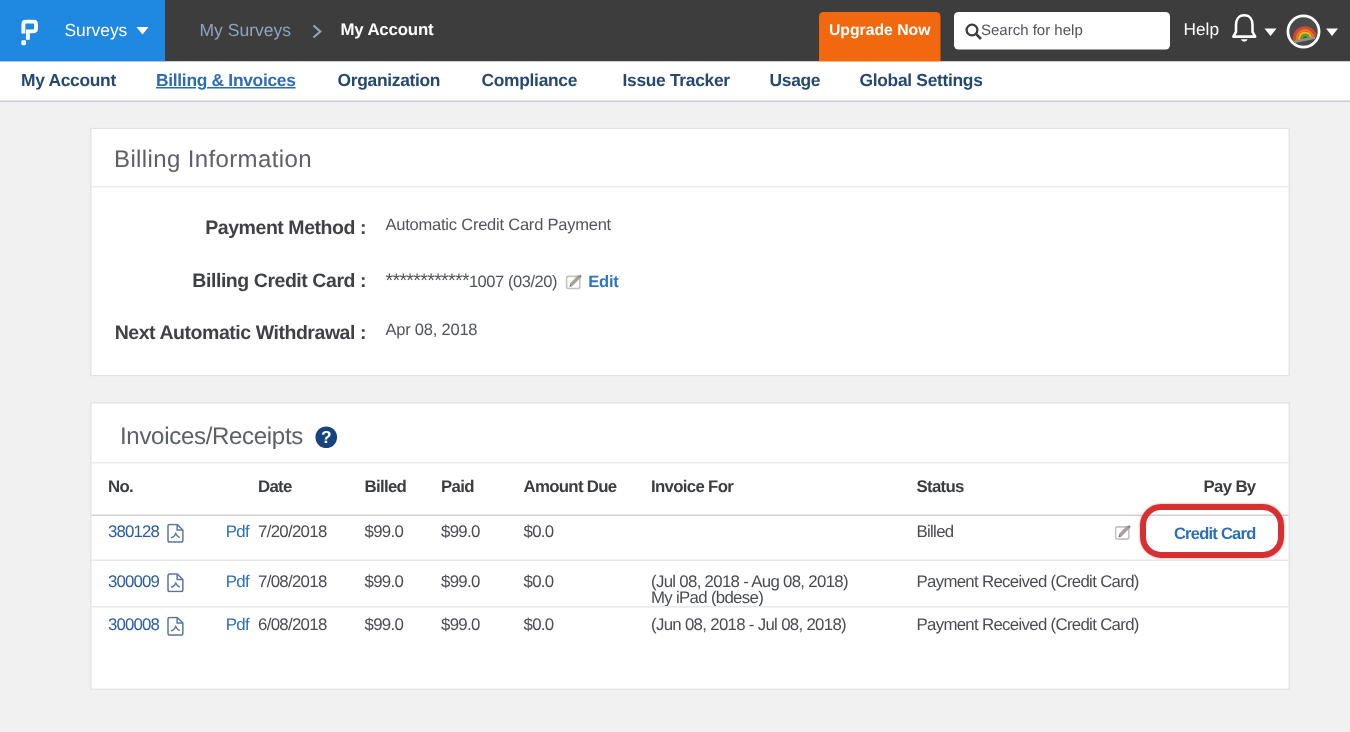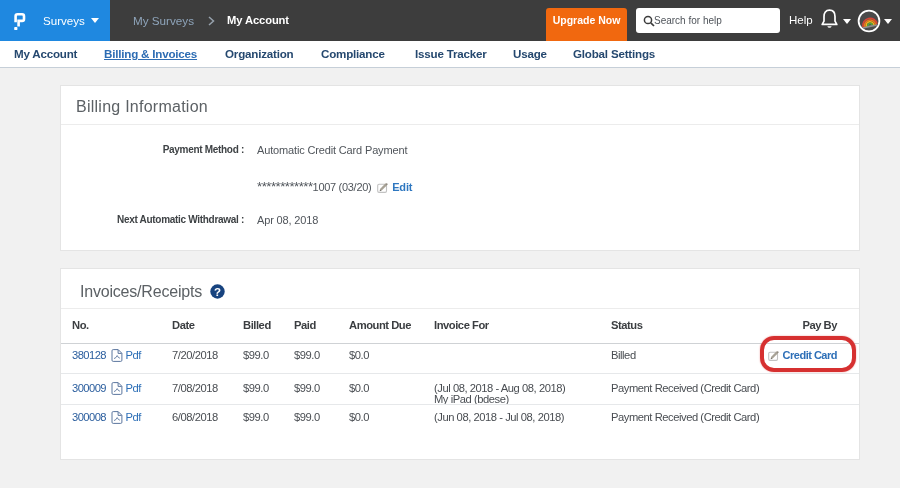--- a/index.html
+++ b/index.html
@@ -21,28 +21,28 @@
 
 .nav { position:absolute; left:0; top:41px; width:900px; height:27px; background:#fff; border-bottom:1px solid #c6cfd8; }
 .nav span { position:absolute; top:0; line-height:26px; font-size:11.6px; font-weight:bold; letter-spacing:-0.2px; color:#25486f; }
 .nav .active { color:#2d6cb3; text-decoration:underline; }
 
 
 .card { position:absolute; left:60px; width:800px; background:#fff; border:1px solid #e4e4e4; }
 .card h2 { position:absolute; font-size:16px; font-weight:normal; color:#5c6165; }
 .hline { position:absolute; left:0; width:798px; height:1px; background:#ececec; }
 
-.lbl { position:absolute; left:0; width:183px; text-align:right; font-size:10px; font-weight:bold; color:#3e4245; letter-spacing:-0.3px; }
+.lbl { position:absolute; left:0; width:183px; text-align:right; font-size:13px; font-weight:bold; color:#3e4245; letter-spacing:-0.3px; }
 .val { position:absolute; left:196px; font-size:11px; color:#50555b; letter-spacing:-0.15px; white-space:nowrap; }
 .link { color:#2e77c0; font-weight:bold; }
 
 
 .th { position:absolute; font-size:11.2px; font-weight:bold; color:#3b3e41; letter-spacing:-0.45px; white-space:nowrap; }
 .td { position:absolute; font-size:11.2px; color:#494d52; letter-spacing:-0.45px; white-space:nowrap; }
-.blue { color:#2d6fb7; }
+.blue { color:#2d6fb7;margin-left:25px; }
 .num { color:#2b5e9e; letter-spacing:-0.55px; }
 .rline { position:absolute; left:0; width:798px; height:1px; background:#e6e8ea; }
 
 .redoval { position:absolute; left:760px; top:336px; width:96px; height:36px; border:4px solid #d63030; border-radius:14px; box-shadow:0 0 1.5px rgba(214,48,48,0.6); }
 </style>
 </head>
 <body>
 
 <div class="topbar">
   <div class="logo-box">
@@ -96,20 +96,21 @@
   <span style="left:415px;">Issue Tracker</span>
   <span style="left:513px;">Usage</span>
   <span style="left:573px;">Global Settings</span>
 </div>
 
 <div class="card" style="top:85px; height:166px;">
   <h2 style="left:15px; top:12px; letter-spacing:0.25px;">Billing Information</h2>
   <div class="hline" style="top:38px;"></div>
   <div class="lbl" style="top:58px;">Payment Method :</div>
   <div class="val" style="top:58px;">Automatic Credit Card Payment</div>
+  <div class="lbl" style="top:93px;">Billing Credit Card :</div>
   <div class="val" style="top:93px;"><span style="font-size:13.2px; letter-spacing:-0.5px;">************</span><span style="letter-spacing:-0.3px;">1007 (03/20)</span>
     <svg style="vertical-align:-1.5px; margin-left:3px;" width="12" height="11" viewBox="0 0 12 11">
       <rect x="0.7" y="2.2" width="8.8" height="8.2" rx="1.3" fill="none" stroke="#c2c2c2" stroke-width="1.1"></rect>
       <line x1="3.6" y1="8" x2="9.4" y2="2.2" stroke="#a8a296" stroke-width="2.4"></line>
       <line x1="9.2" y1="1.6" x2="10.3" y2="2.7" stroke="#8d867c" stroke-width="1.6"></line>
       <path d="M2.6,9.2 L4.4,8.8 L3.1,7.5 Z" fill="#6d6a64"></path>
     </svg>
     <span class="link">Edit</span></div>
   <div class="lbl" style="top:128px;">Next Automatic Withdrawal :</div>
   <div class="val" style="top:128px;">Apr 08, 2018</div>

